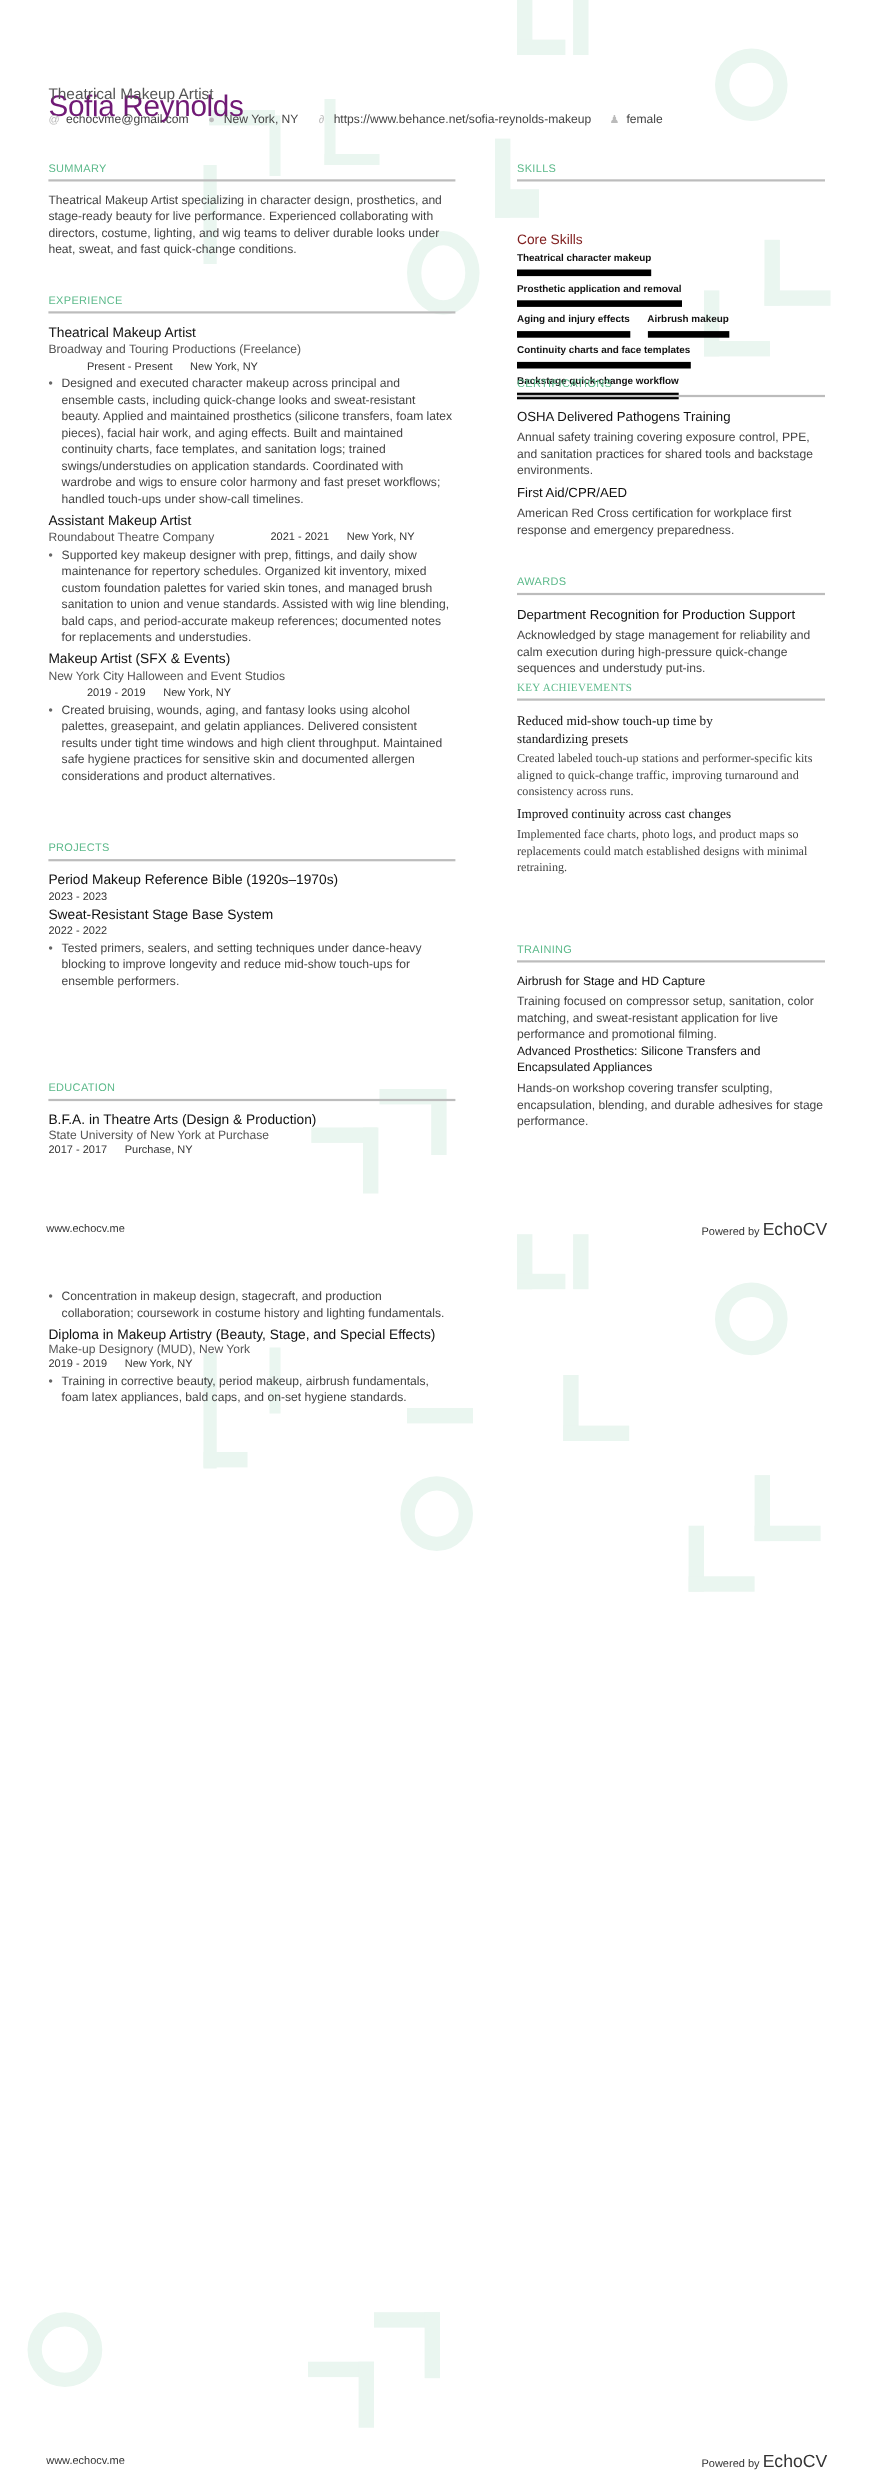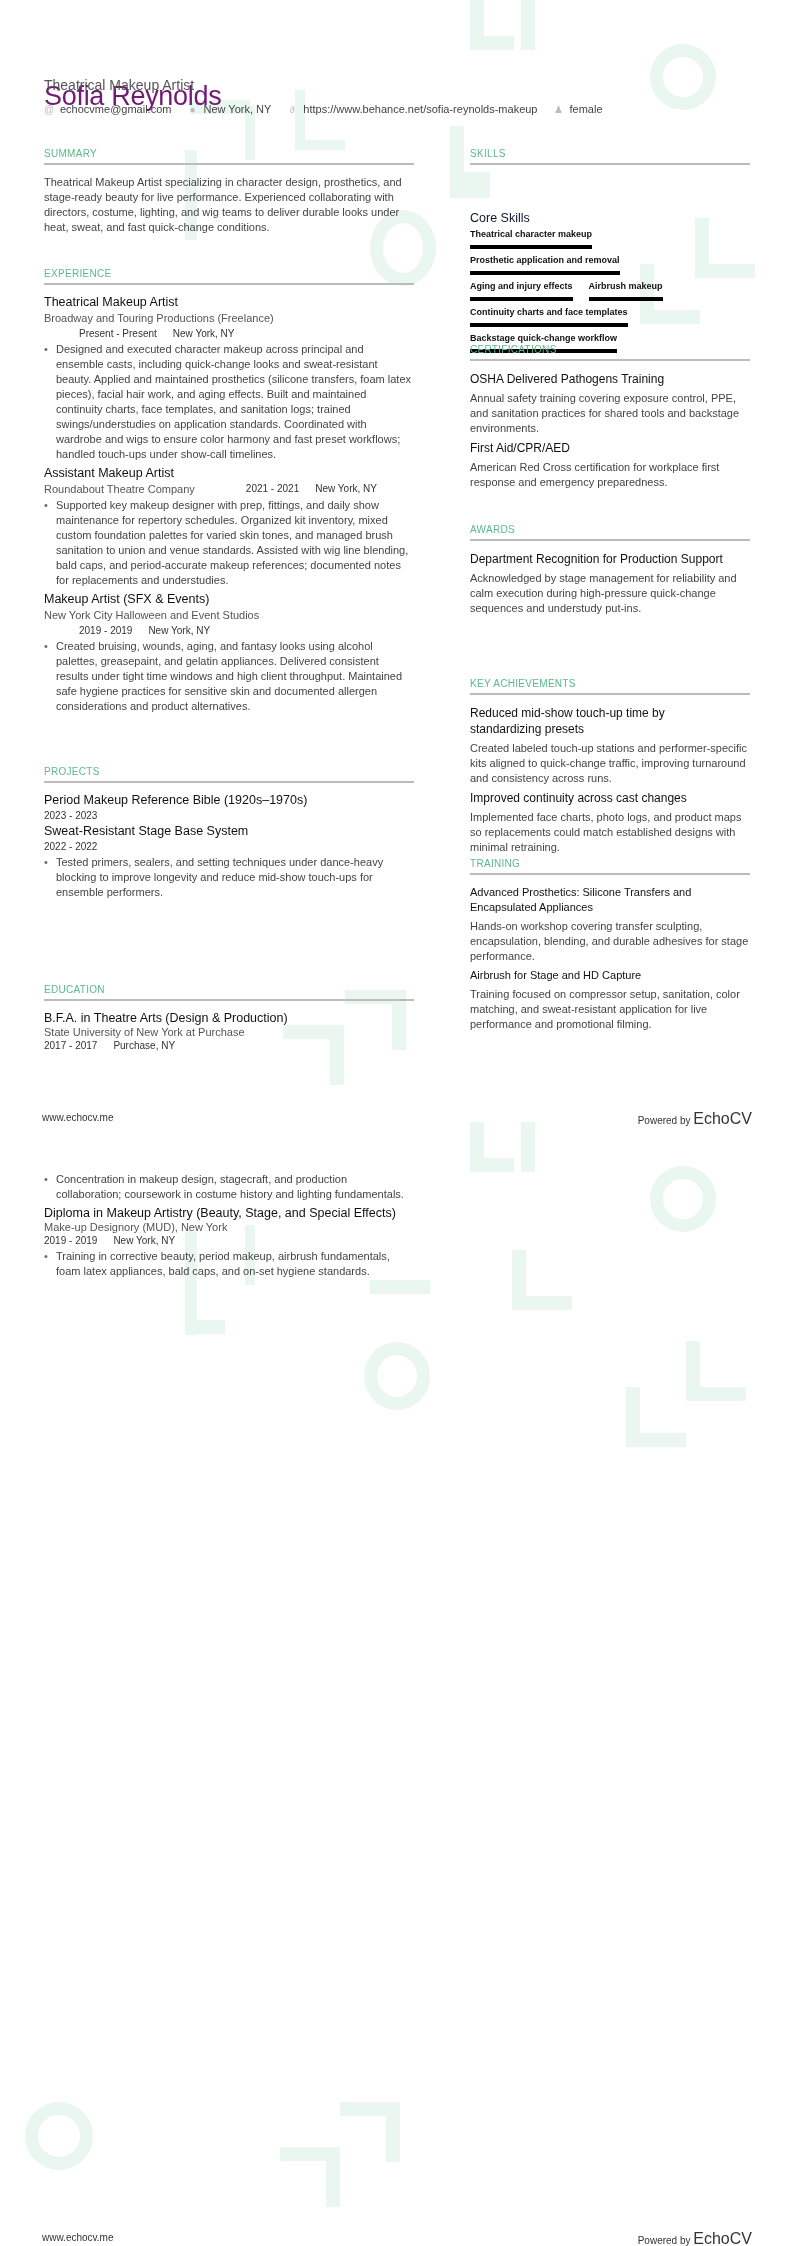--- a/index.html
+++ b/index.html
@@ -24,23 +24,23 @@
 
   .body-text { font-size: 11px; line-height: 15px; color: #444; }
   .item-title { font-size: 12.5px; color: #111; margin-bottom: 3px; }
   .item-sub { font-size: 11px; color: #555; margin-bottom: 4px; }
   .meta { font-size: 10px; color: #333; margin-bottom: 3px; display: flex; gap: 16px; }
   .meta .dates { color: #333; padding-left: 35px; }
   ul.bullets { list-style: none; margin-bottom: 4px; }
   ul.bullets li { position: relative; padding-left: 12px; font-size: 11px; line-height: 15px; color: #444; }
   ul.bullets li::before { content: "•"; position: absolute; left: 0; top: 0; color: #666; }
 
-  .skill-group { font-size: 12.5px; color: #0f172a; margin-bottom: 4px; margin-top: 46px; }
+  .skill-group { font-size: 12.5px; color: #7f1d1d; margin-bottom: 4px; margin-top: 46px; }
   .skills { display: flex; flex-wrap: wrap; column-gap: 16px; row-gap: 6px; }
-  .skill { font-size: 9px; font-weight: bold; color: #111; padding-bottom: 6px; border-bottom: 4px solid #000000; }
+  .skill { font-size: 9px; font-weight: bold; color: #111; padding-bottom: 6px; border-bottom: 6px solid #000000; }
 
   .r-item-title { font-size: 12px; color: #111; margin-bottom: 4px; line-height: 16px; }
 
   .footer-left { position: absolute; left: 42px; font-size: 10px; color: #333; }
   .footer-right { position: absolute; right: 42px; font-size: 10px; color: #333; }
   .footer-right .brand { font-size: 16px; color: #333; }
 </style>
 </head>
 <body>
 
@@ -199,41 +199,41 @@
 </div>
 
 <div class="content col-right" style="top:524px;">
   <div class="section-h">AWARDS</div>
   <div>
     <div class="r-item-title">Department Recognition for Production Support</div>
     <div class="body-text">Acknowledged by stage management for reliability and calm execution during high-pressure quick-change sequences and understudy put-ins.</div>
   </div>
 </div>
 
-<div class="content col-right" style="top:678px;">
+<div class="content col-right" style="top:620px;font-family:Liberation Serif, serif;">
   <div class="section-h">KEY ACHIEVEMENTS</div>
   <div style="margin-bottom:4px;">
     <div class="r-item-title" style="width:220px;">Reduced mid-show touch-up time by standardizing presets</div>
     <div class="body-text">Created labeled touch-up stations and performer-specific kits aligned to quick-change traffic, improving turnaround and consistency across runs.</div>
   </div>
   <div>
     <div class="r-item-title">Improved continuity across cast changes</div>
     <div class="body-text">Implemented face charts, photo logs, and product maps so replacements could match established designs with minimal retraining.</div>
   </div>
 </div>
 
 <div class="content col-right" style="top:858px;">
   <div class="section-h">TRAINING</div>
+  <div>
+    <div class="r-item-title" style="font-size:11px;line-height:15px;">Airbrush for Stage and HD Capture</div>
+    <div class="body-text">Training focused on compressor setup, sanitation, color matching, and sweat-resistant application for live performance and promotional filming.</div>
+  </div>
   <div style="margin-bottom:4px;">
     <div class="r-item-title" style="font-size:11px;line-height:15px;width:240px;">Advanced Prosthetics: Silicone Transfers and Encapsulated Appliances</div>
     <div class="body-text">Hands-on workshop covering transfer sculpting, encapsulation, blending, and durable adhesives for stage performance.</div>
-  </div>
-  <div>
-    <div class="r-item-title" style="font-size:11px;line-height:15px;">Airbrush for Stage and HD Capture</div>
-    <div class="body-text">Training focused on compressor setup, sanitation, color matching, and sweat-resistant application for live performance and promotional filming.</div>
   </div>
 </div>
 
 <div class="content footer-left" style="top:1112px;">www.echocv.me</div>
 <div class="content footer-right" style="top:1110px;">
   <span>Powered by </span><span class="brand">EchoCV</span>
 </div>
 
 <div class="content col-left" style="top:1172px;">
   <ul class="bullets">

